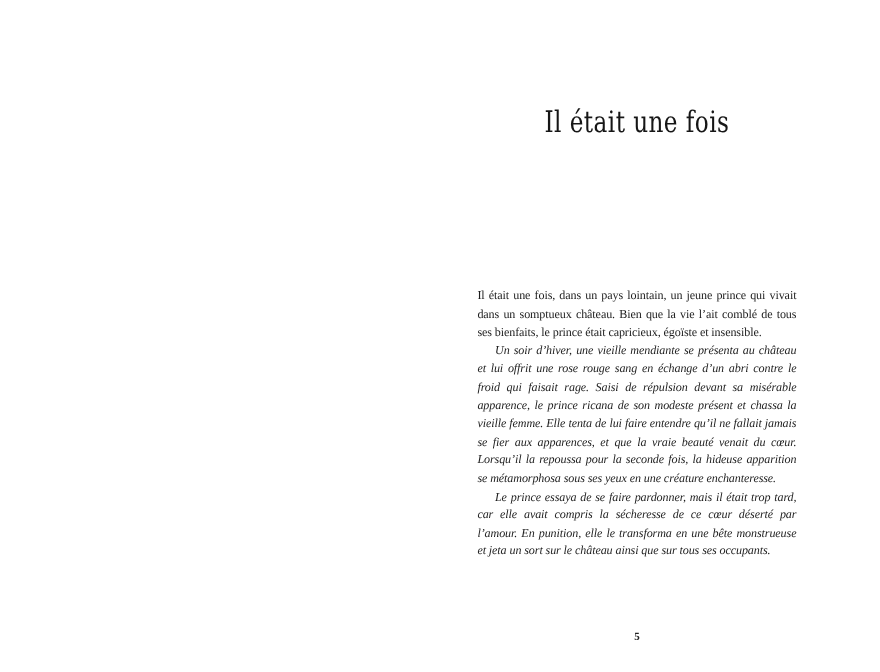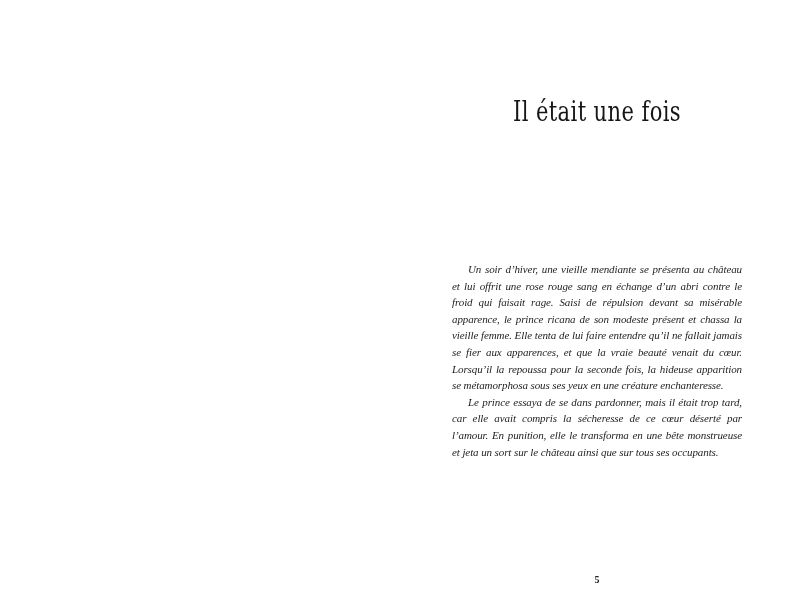--- a/index.html
+++ b/index.html
@@ -15,21 +15,21 @@
     overflow: hidden;
     font-family: "Liberation Serif", serif;
   }
   .page {
     position: absolute;
     top: 0;
     height: 611px;
     background: #ffffff;
   }
   .page.left  { left: 0;     width: 400px; }
-  .page.right { left: 400px; width: 400px; }
+  .page.right { left: 382px; width: 400px; }
 
   .chapter-title {
     position: absolute;
     left: 52px;            
     top: 96px;
     width: 290px;
     margin: 0;
     text-align: center;
     font-family: "DejaVu Serif", serif;
     font-size: 27px;
@@ -69,18 +69,19 @@
   }
 </style>
 </head>
 <body>
 
 <div class="spread">
   <div class="page left"></div>
   <div class="page right">
     <h1 class="chapter-title">Il était une fois</h1>
     <div class="body-text">
+        <div class="para">Il était une fois, dans un pays lointain, un jeune prince qui vivait dans un somptueux château. Bien que la vie l’ait comblé de tous ses bienfaits, le prince était capricieux, égoïste et insensible.</div>
         <div class="para indent">Un soir d’hiver, une vieille mendiante se présenta au château et lui offrit une rose rouge sang en échange d’un abri contre le froid qui faisait rage. Saisi de répulsion devant sa misérable apparence, le prince ricana de son modeste présent et chassa la vieille femme. Elle tenta de lui faire entendre qu’il ne fallait jamais se fier aux apparences, et que la vraie beauté venait du cœur. Lorsqu’il la repoussa pour la seconde fois, la hideuse apparition se métamorphosa sous ses yeux en une créature enchanteresse.</div>
-        <div class="para indent">Le prince essaya de se dans pardonner, mais il était trop tard, car elle avait compris la sécheresse de ce cœur déserté par l’amour. En punition, elle le transforma en une bête monstrueuse et jeta un sort sur le château ainsi que sur tous ses occupants.</div>
+        <div class="para indent">Le prince essaya de se faire pardonner, mais il était trop tard, car elle avait compris la sécheresse de ce cœur déserté par l’amour. En punition, elle le transforma en une bête monstrueuse et jeta un sort sur le château ainsi que sur tous ses occupants.</div>
       </div>
     <div class="page-number">5</div>
   </div>
 </div>
 
 </body></html>

